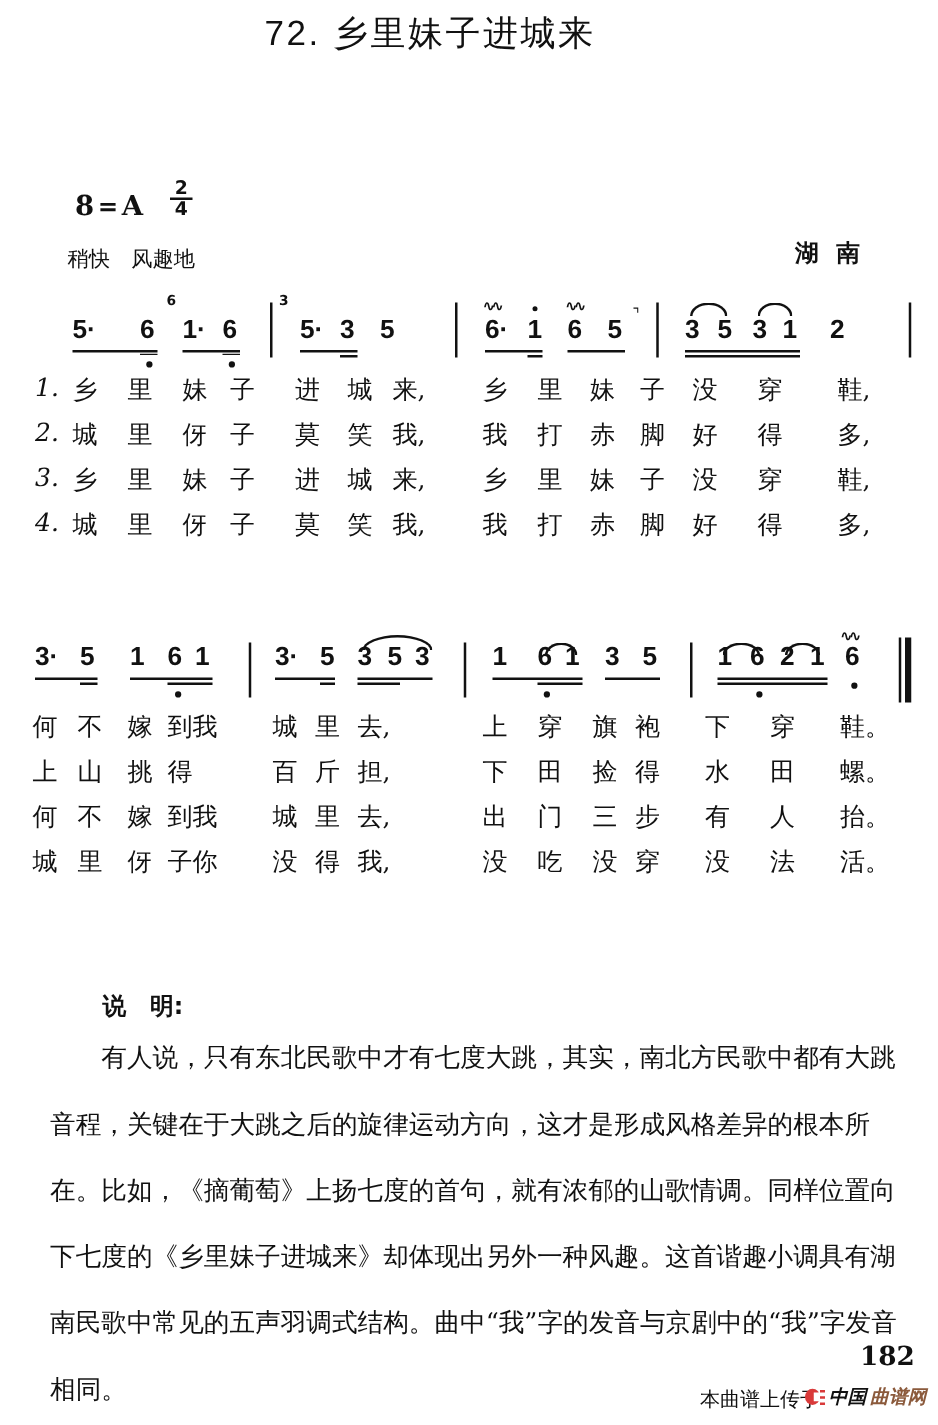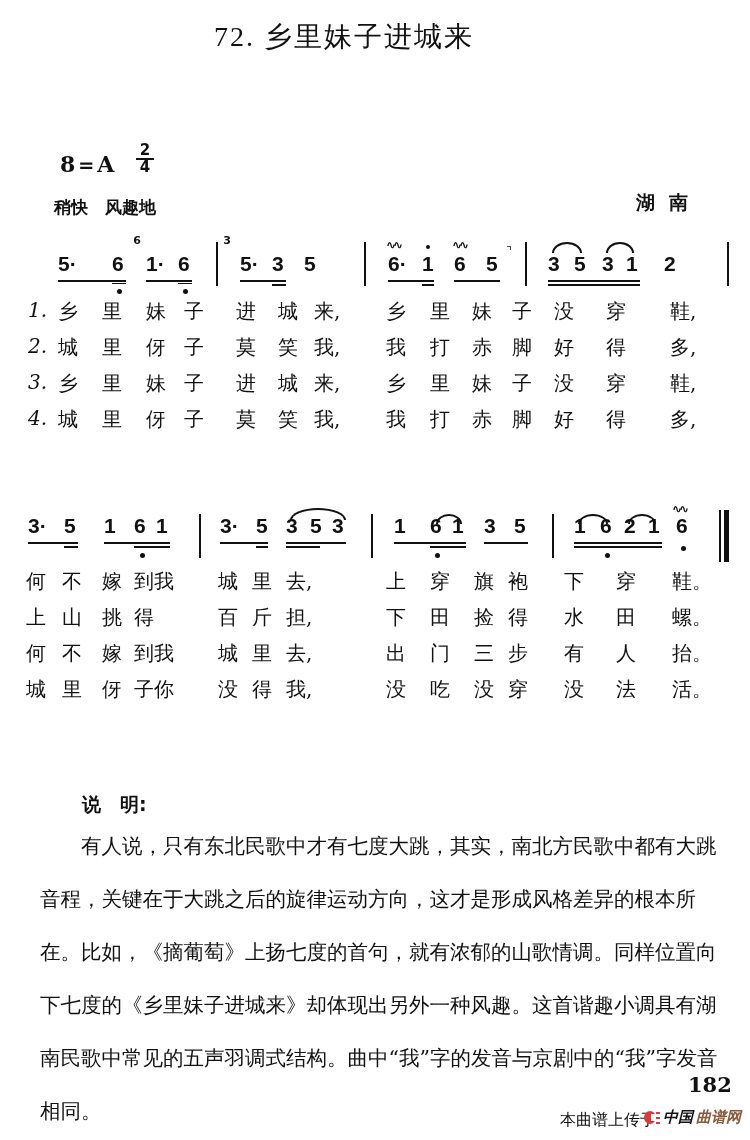--- a/index.html
+++ b/index.html
@@ -1,22 +1,22 @@
 <!DOCTYPE html>
 <html><head>
   <meta charset="utf-8">
   <style>
     html, body { margin: 0; padding: 0; background: #ffffff; }
     body { width: 750px; height: 1140px; position: relative; overflow: hidden; color: #111; font-family: "DejaVu Sans", sans-serif; }
     .abs { position: absolute; }
-    .title { top: 18px; left: 0; width: 688px; text-align: center; font-family: Liberation Serif, serif; font-size: 28px; letter-spacing: 2px; }
+    .title { top: 8px; left: 0; width: 688px; text-align: center; font-family: Liberation Sans, sans-serif; font-size: 28px; letter-spacing: 2px; }
     .key { top: 150px; left: 60px; font-family: "DejaVu Serif", serif; font-weight: bold; font-size: 22px; }
     .timesig { top: 144px; left: 136px; width: 18px; text-align: center; font-weight: bold; font-size: 15px; line-height: 13px; }
     .timesig .line { display:block; border-top: 2px solid #111; margin: 1px 0; }
-    .tempo { top: 196px; left: 54px; font-weight: bold; font-size: 17px; }
+    .tempo { top: 196px; left: 54px; font-weight: normal; font-size: 17px; }
     .region { top: 190px; left: 636px; font-weight: bold; font-size: 19px; letter-spacing: 14px; }
 
     .note { font-weight: bold; font-size: 21px; font-family: "Liberation Sans", sans-serif; }
     .uline { height: 2px; background: #111; }
     .dot { width: 5px; height: 5px; border-radius: 50%; background: #111; }
     .bar { width: 2px; background: #111; }
     .grace { font-weight: bold; font-size: 11px; line-height: 10px; text-align: center; width: 10px; }
     .slur { border: 2px solid #111; border-bottom: none; border-radius: 50% 50% 0 0 / 100% 100% 0 0; }
     .mordent { font-size: 12px; font-weight: bold; letter-spacing: -3px; }
 

